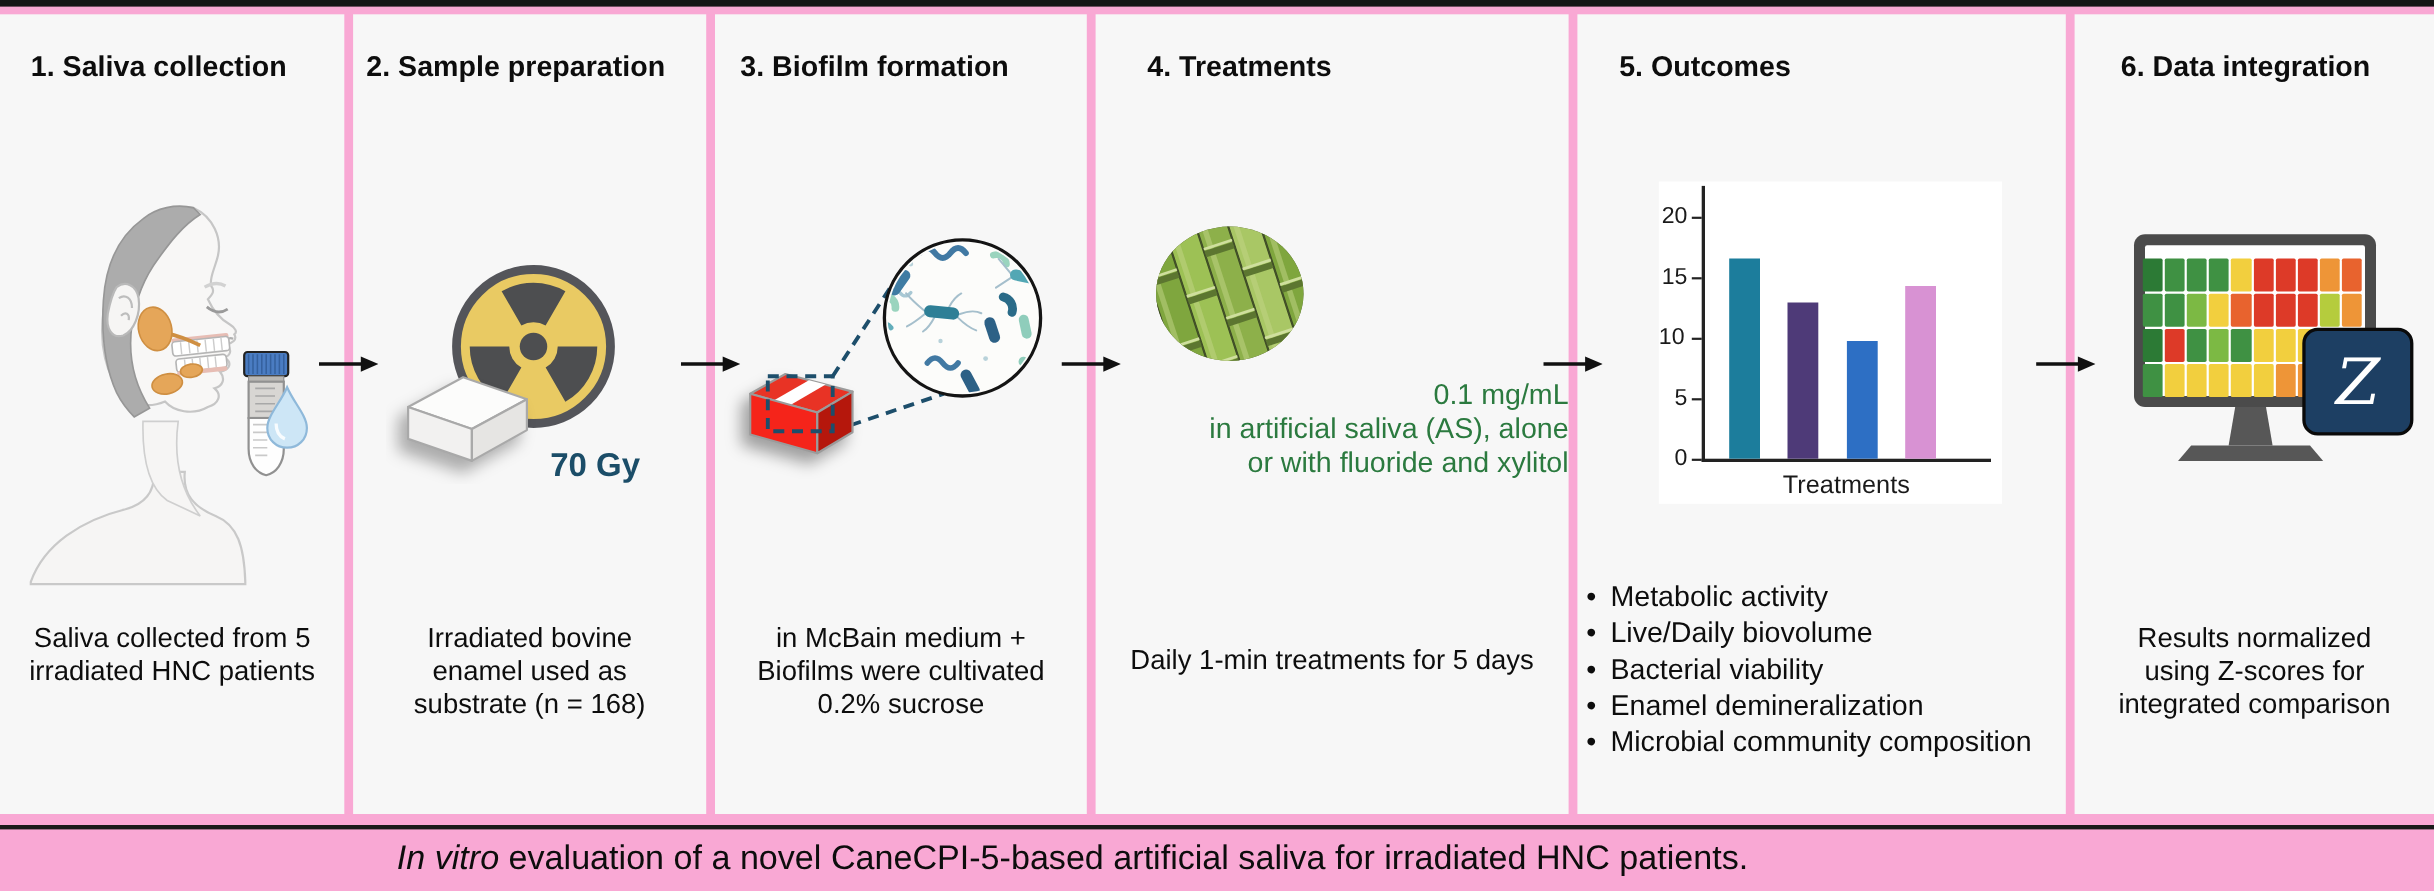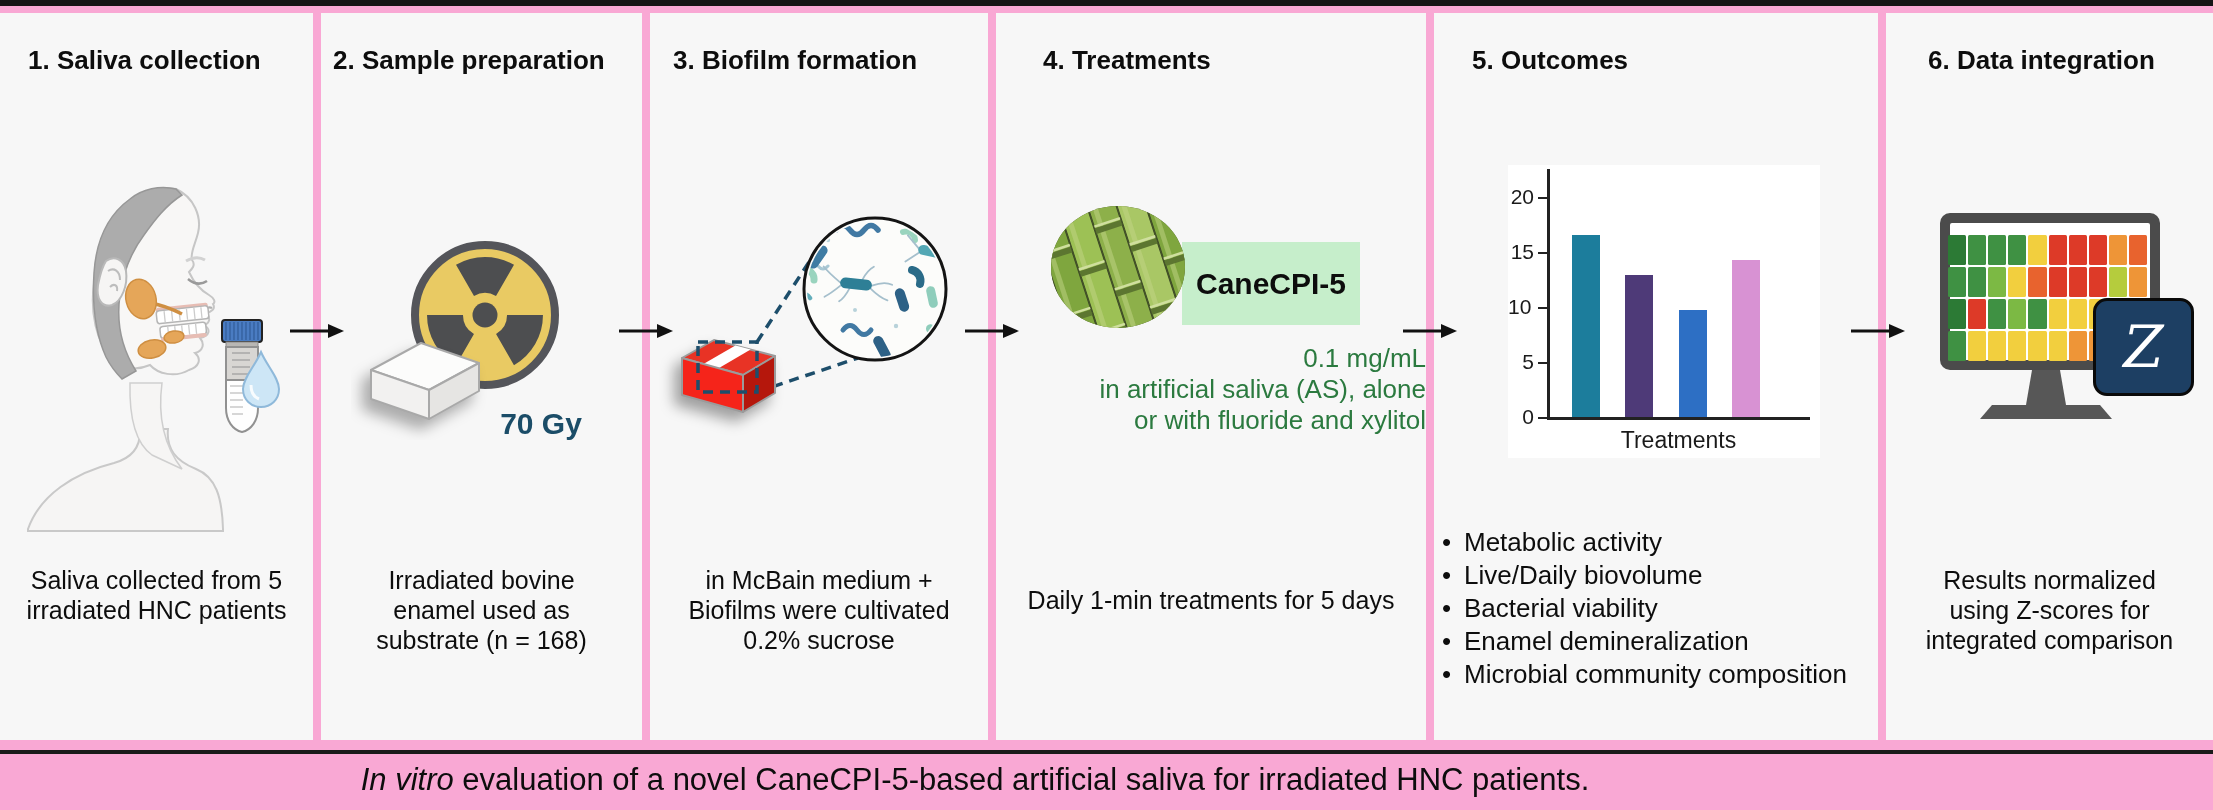--- a/index.html
+++ b/index.html
@@ -182,23 +182,20 @@
     </svg>
     <div class="panel-caption">
         <div class="line">in McBain medium +</div>
         <div class="line">Biofilms were cultivated</div>
         <div class="line">0.2% sucrose</div>
       </div>
   </div>
 
   <div class="panel" style="left:996px;width:430px;">
     <div class="panel-title" style="left:47px;">4. Treatments</div>
-    <div class="product-box">
-      <span>CaneCPI-5</span>
-    </div>
     <svg width="145" height="130" viewBox="0 0 145 130" style="position:absolute;left:50px;top:190px;">
       <defs>
           <clipPath id="caneClip">
             <ellipse cx="72" cy="64" rx="67" ry="61"></ellipse>
           </clipPath>
         </defs>
       <g clip-path="url(#caneClip)">
         <rect x="-10" y="-10" width="165" height="150" fill="#48552f"></rect>
         <g transform="rotate(-18 72 64)" stroke="#3f4d26" stroke-width="1">
           <rect x="6" y="-30" width="27" height="190" fill="#7fa63e"></rect>

